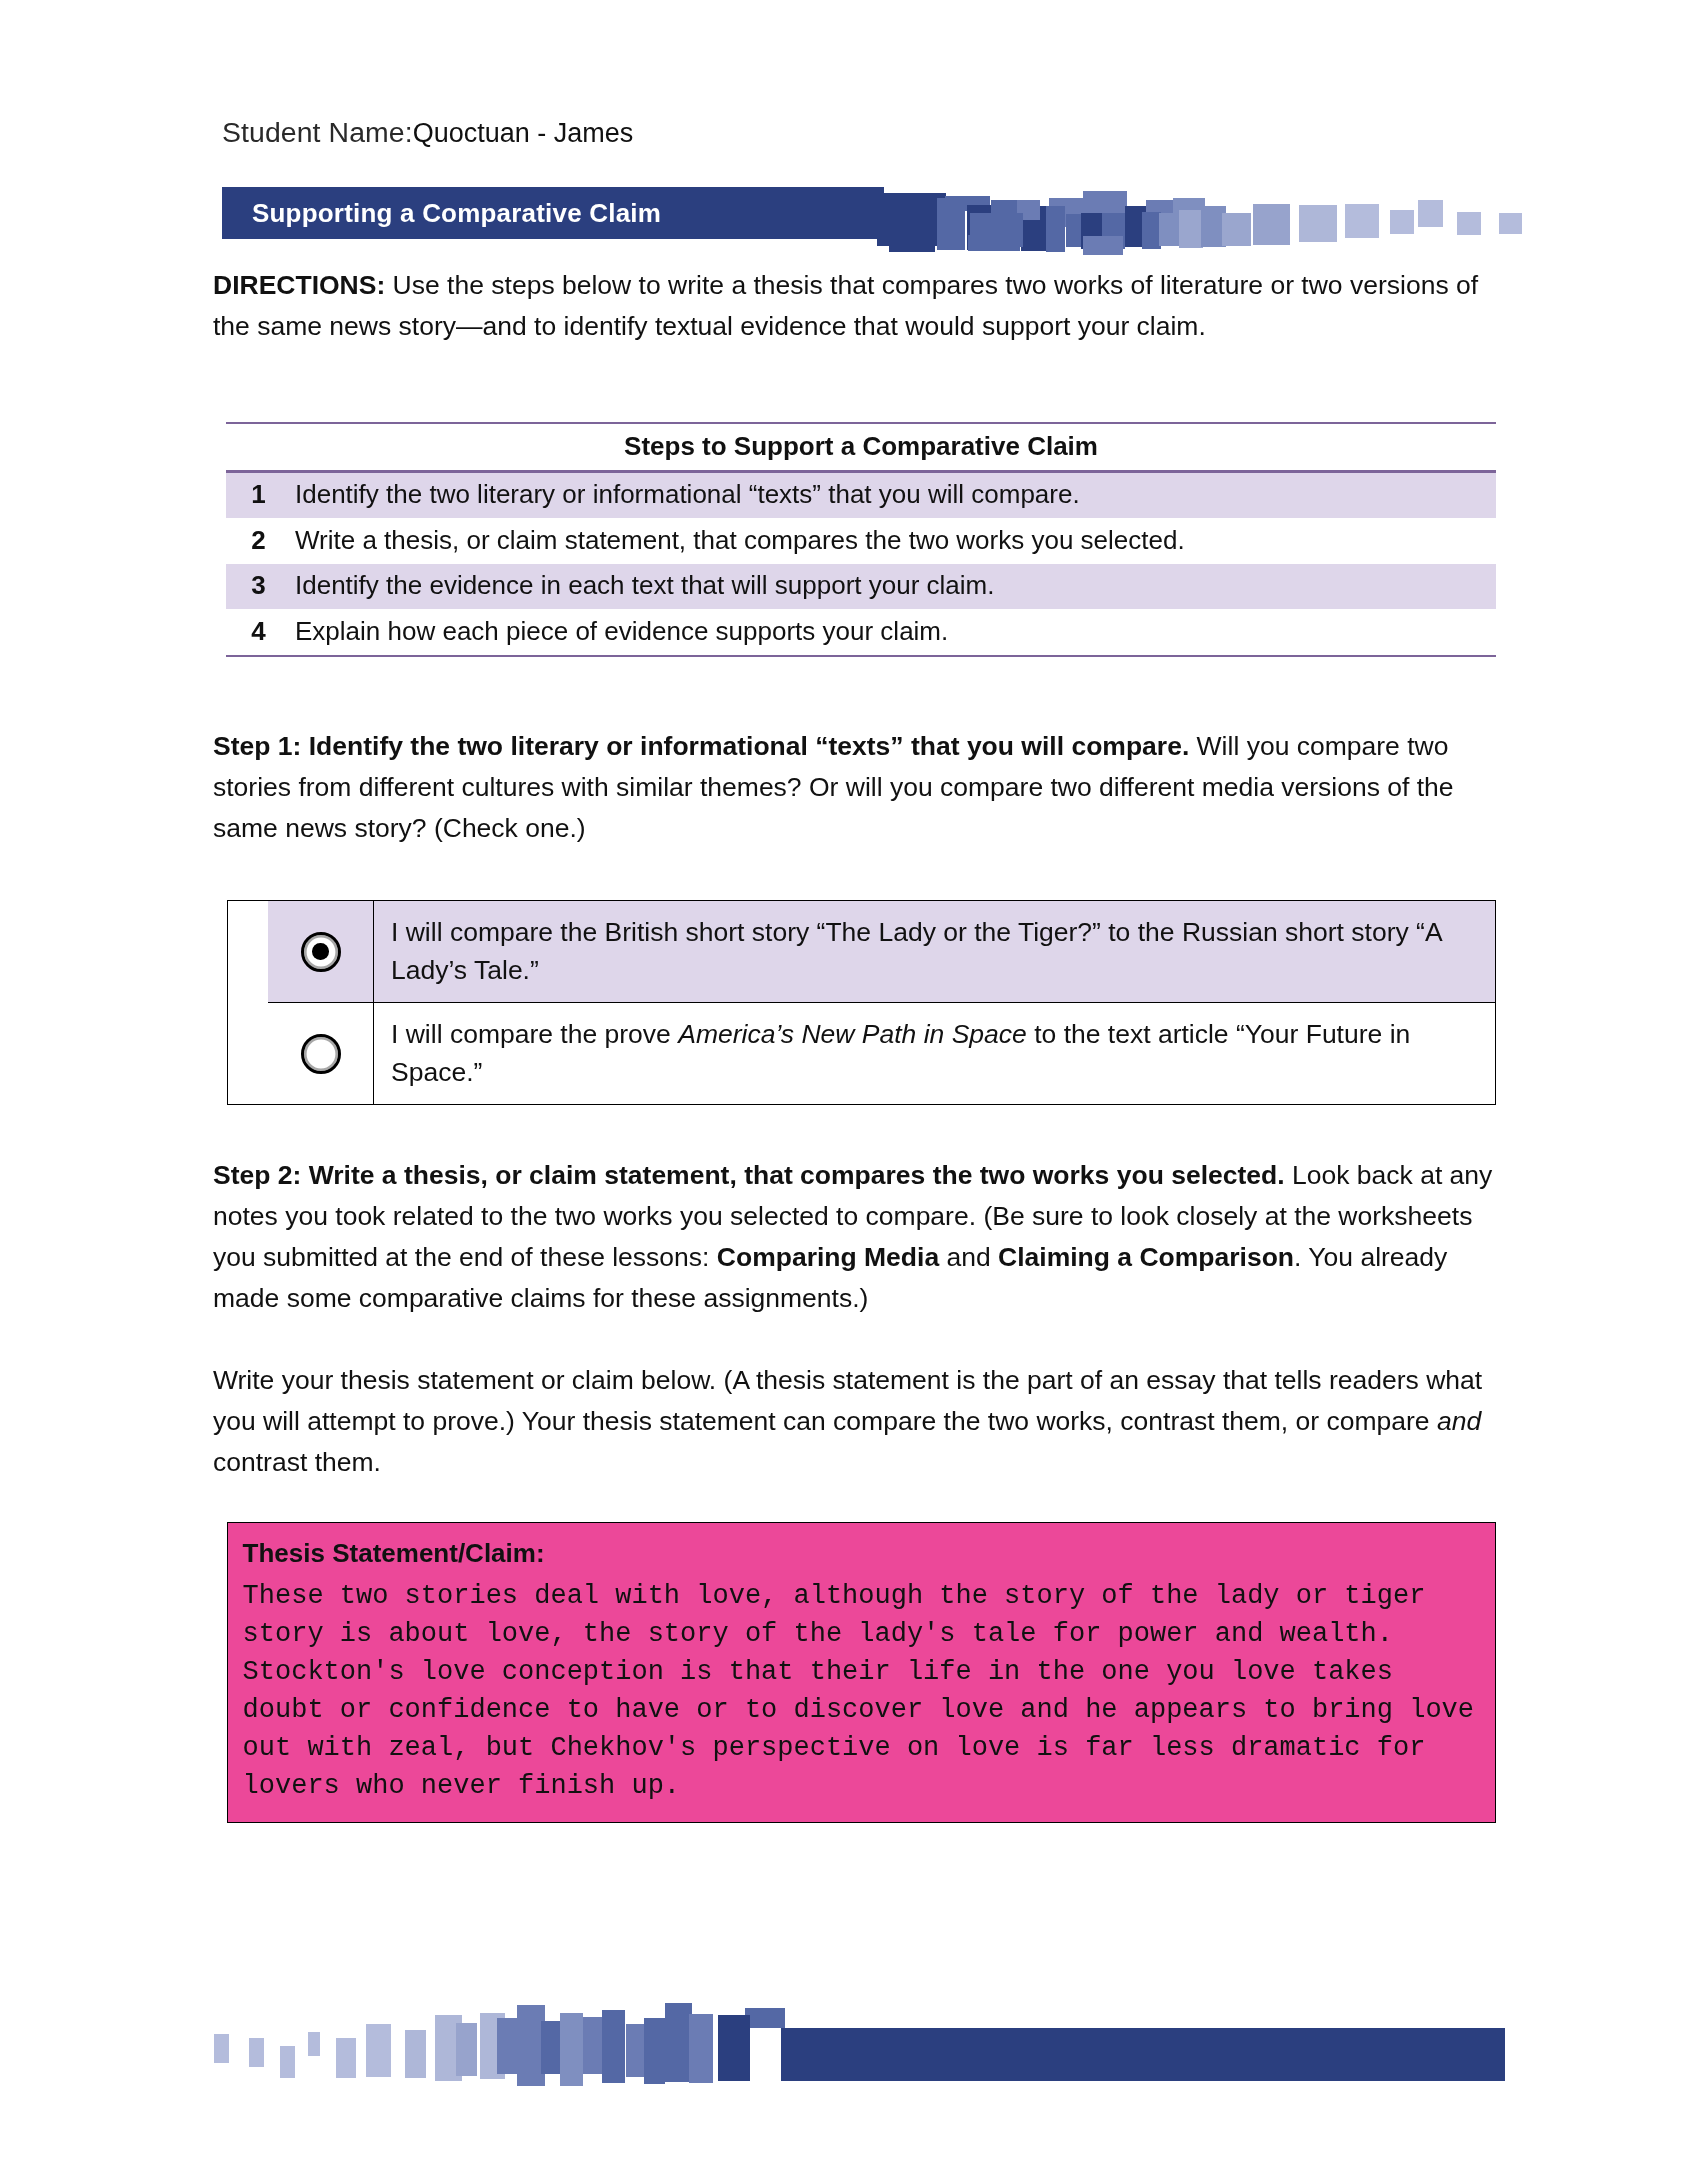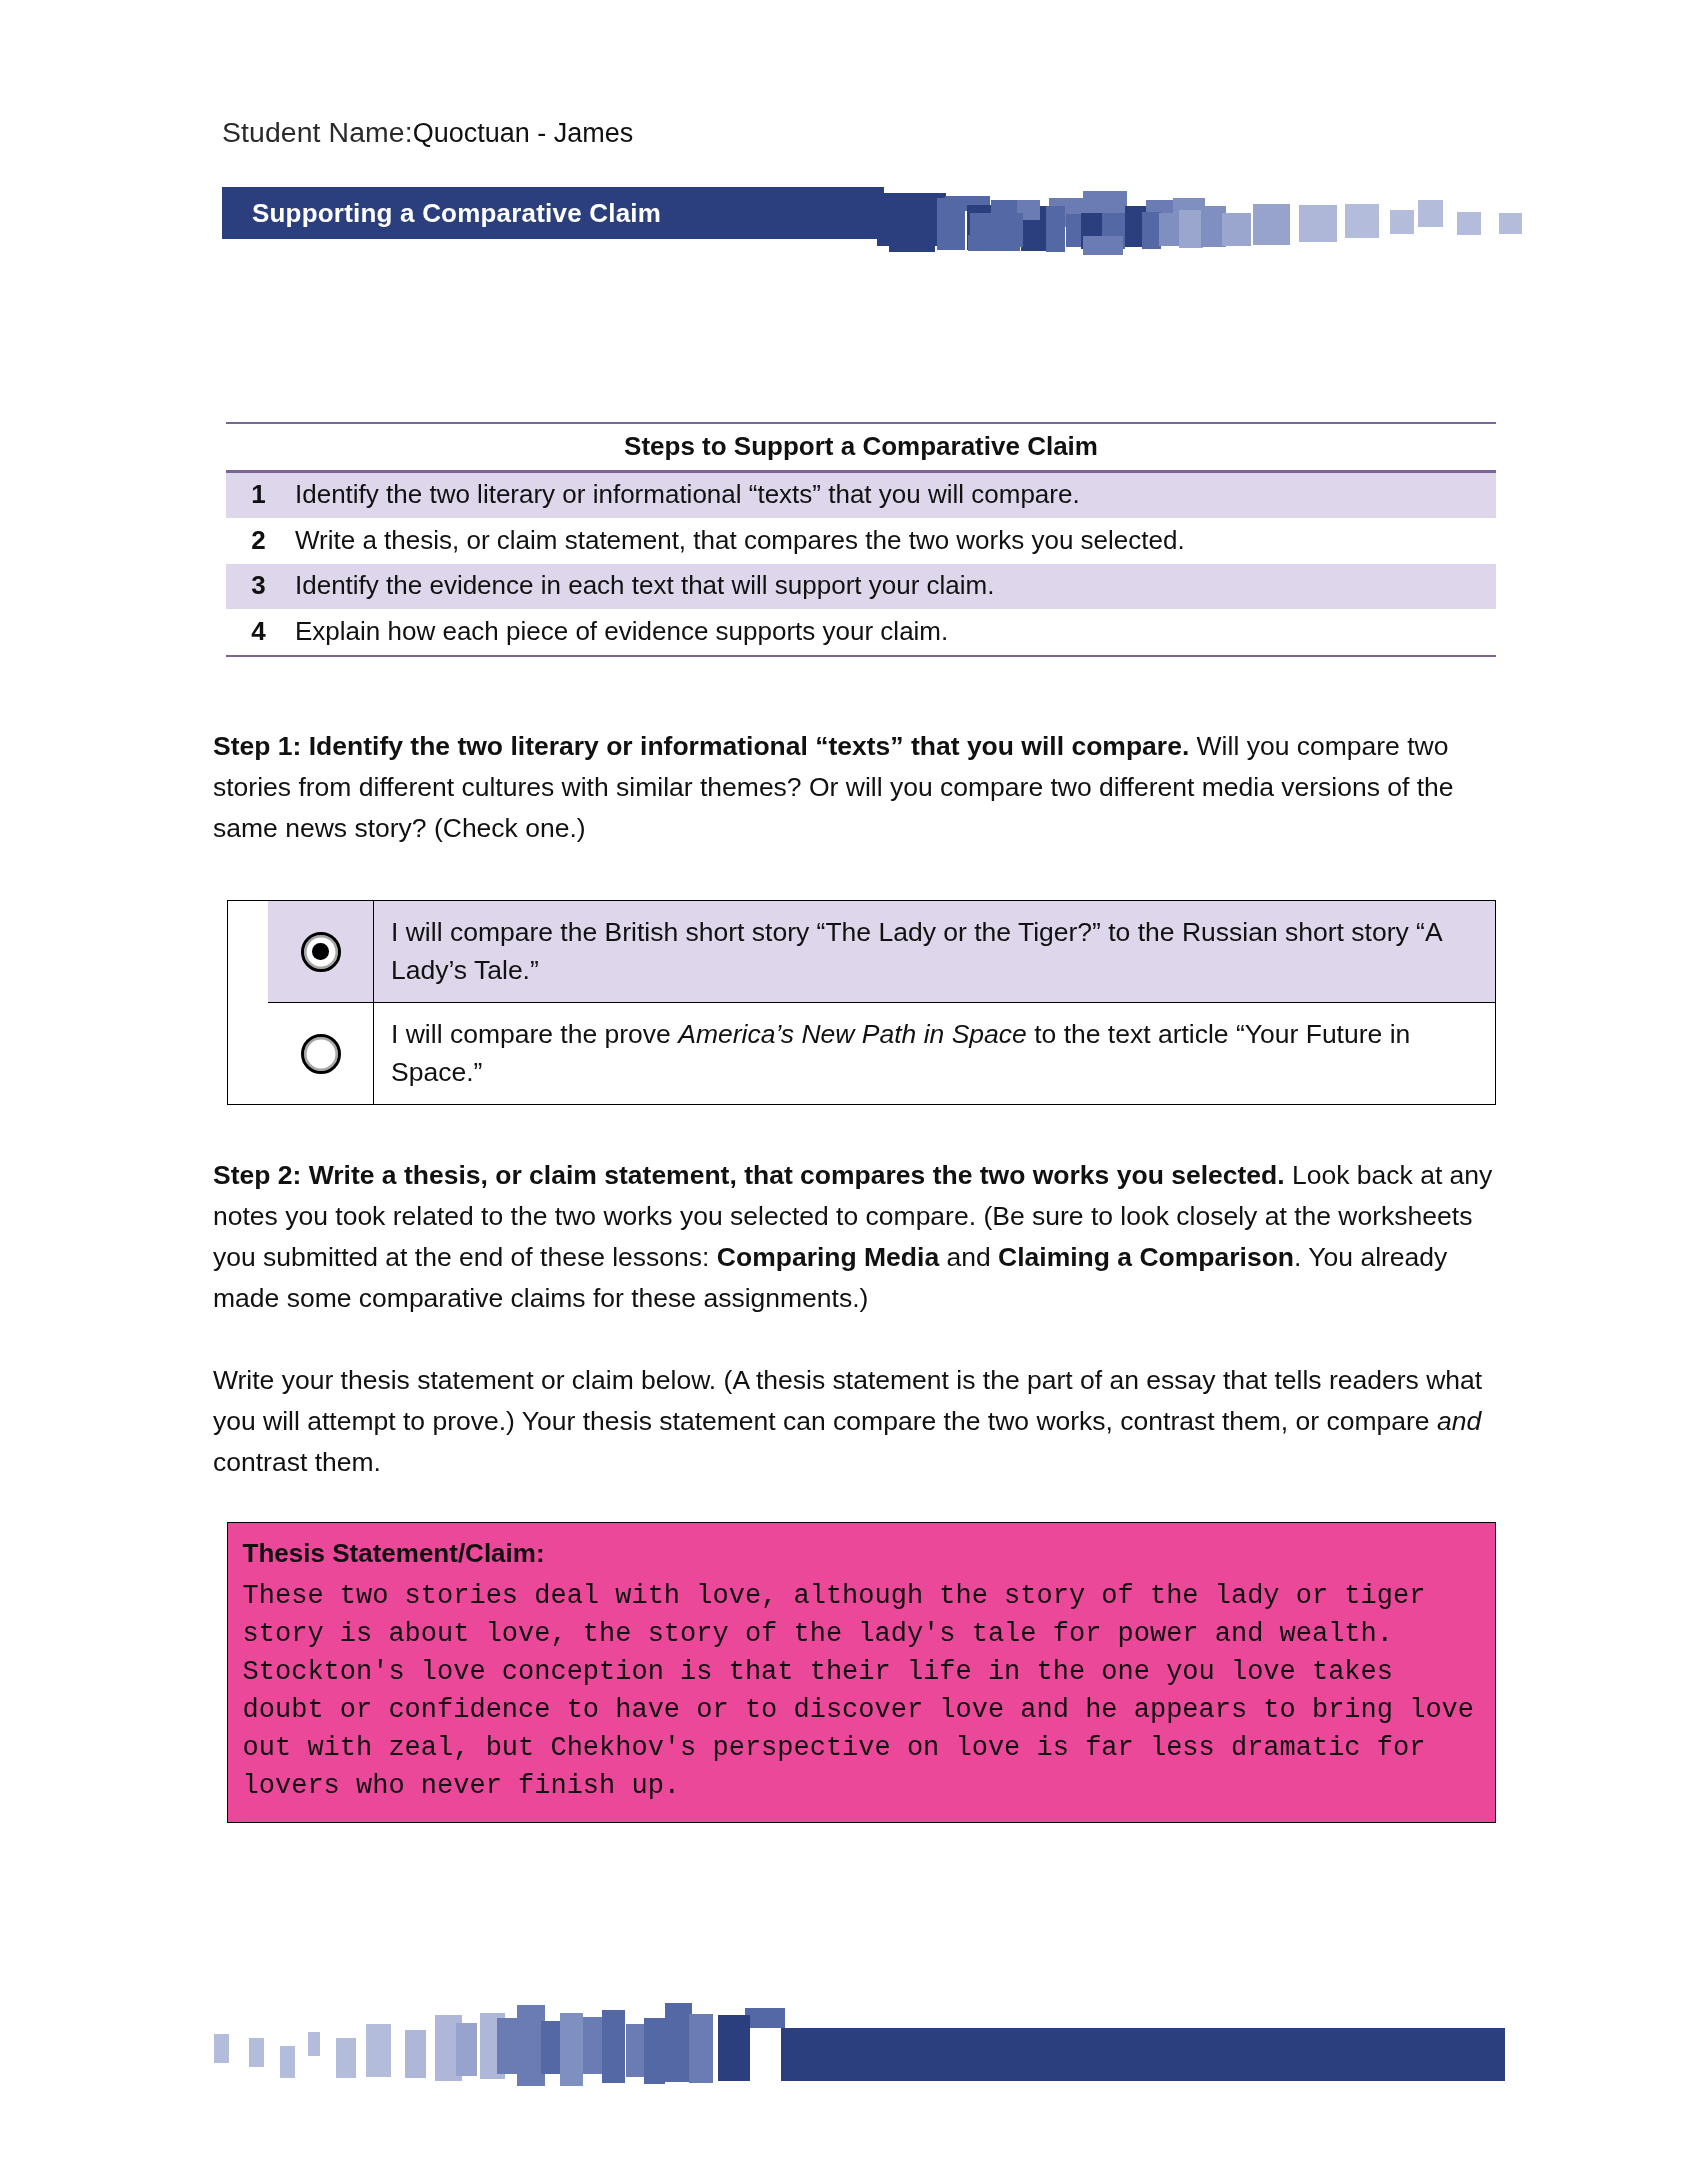--- a/index.html
+++ b/index.html
@@ -233,20 +233,21 @@
     <span class="name-label">Student Name:</span>
     <span class="name-value">Quoctuan - James</span>
   </div>
 
   <div class="banner-wrap">
     <div class="banner-bar"></div>
     <div class="banner-title">Supporting a Comparative Claim</div>
 
   </div>
 
+  <div class="para" style="top:265px;"><b>DIRECTIONS:</b><span> Use the steps below to write a thesis that compares two works of literature or two versions of the same news story—and to identify textual evidence that would support your claim.</span></div>
 
   <table class="steps-table">
     <tbody>
         <tr class="top-rule">
       <td class="tbl-title" colspan="2">Steps to Support a Comparative Claim</td>
     </tr>
     <tr class="shade">
       <td class="step-num">1</td>
       <td>Identify the two literary or informational “texts” that you will compare.</td>
     </tr>

